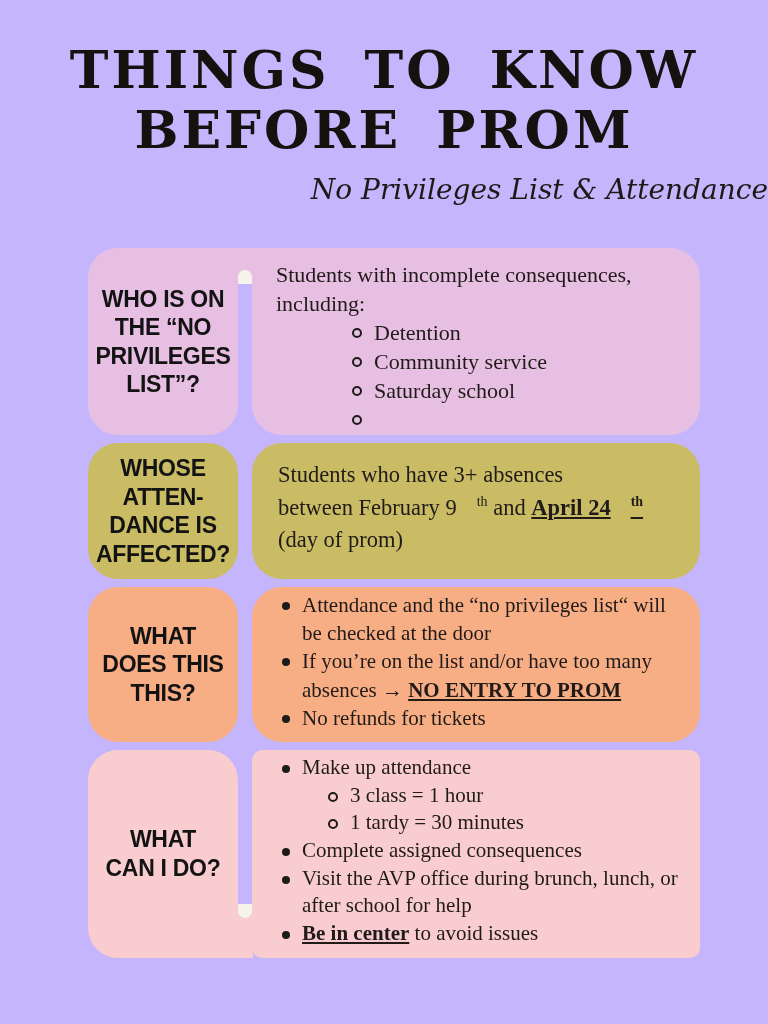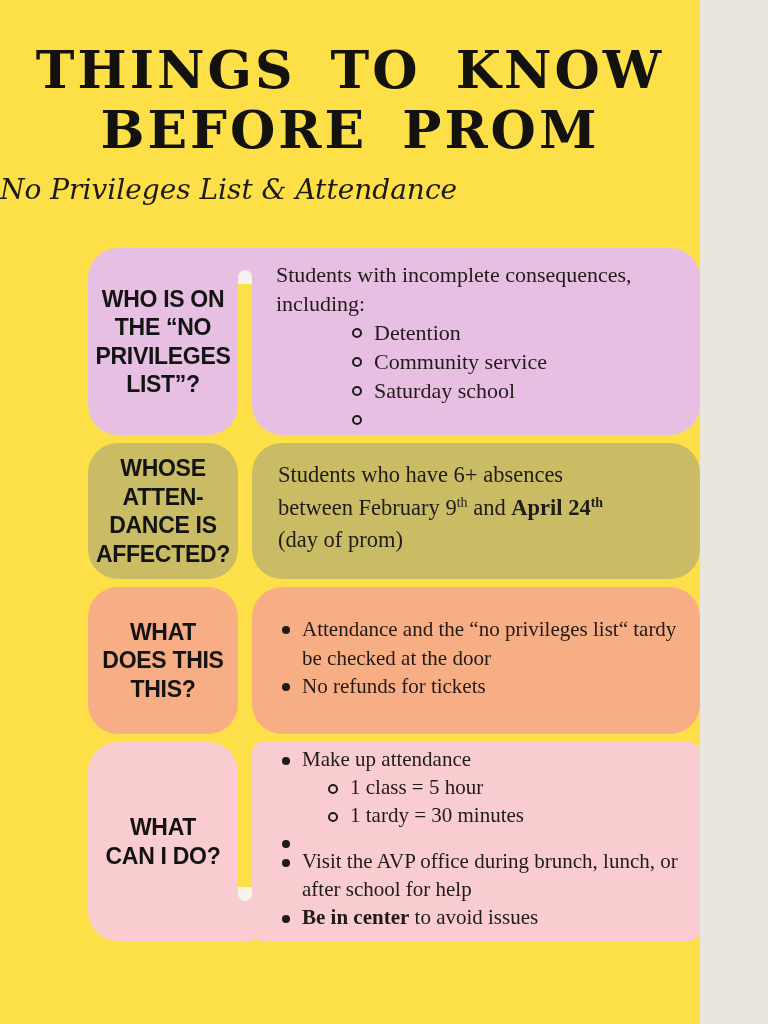--- a/index.html
+++ b/index.html
@@ -1,37 +1,37 @@
 <!DOCTYPE html>
 <html><head>
 <meta charset="utf-8">
 <style>
   html,body{margin:0;padding:0;background:#e9e6e0;}
   .poster{
     position:relative;
-    width:700px;height:1024px;
-    background:#fde047;
+    width:768px;height:1024px;
+    background:#c4b5fd;
     font-family:"Liberation Serif", serif;
     color:#201b18;
     overflow:hidden;
   }
   .title{
     margin-top:40px;
     text-align:center;
     font-family:"DejaVu Serif", serif;
     font-weight:bold;
     font-size:52px;
     line-height:1.15;
     letter-spacing:3px;
     word-spacing:14px;
     color:#14120f;
   }
   .subtitle{
     margin-top:13px;
-    text-align:left;
+    text-align:right;
     font-family:"DejaVu Serif", serif;
     font-style:italic;
     font-size:28px;
     color:#1c1916;
   }
   .rows{
     position:absolute;
     left:88px; top:248px;
     width:612px;
     display:flex; flex-direction:column;
@@ -74,22 +74,22 @@
   .bridge.bottom{bottom:0; height:48px;}
   .tip{position:absolute; left:150px; width:14px; height:14px; background:#f6f3ed;}
   .tip.top{top:22px; border-radius:7px 7px 0 0;}
   .tip.bottom{bottom:40px; border-radius:0 0 7px 7px;}
   .blk{display:flex; align-items:flex-start;}
   .blk .mk{flex:none; margin-right:12px;}
   .mk.disc{width:8px;height:8px;border-radius:50%;background:#1d1b19;margin-top:11px;margin-left:6px;}
   .mk.circ{width:10px;height:10px;border-radius:50%;border:2px solid #1d1b19;box-sizing:border-box;margin-top:10px;}
   .lvl1 .mk{margin-left:76px;}
   .row3 .lvl1 .mk{margin-left:52px;}
-  sup{font-size:0.62em; line-height:0;}
-  b{font-weight:bold;}
+  sup{font-size:0.62em; line-height:0;margin-left:20px;}
+  b{font-weight:bold;text-decoration:underline;}
 </style>
 </head>
 <body>
 
 <div class="poster">
   <div class="title">
     <div>THINGS TO KNOW</div>
     <div>BEFORE PROM</div>
   </div>
   <div class="subtitle">No Privileges List &amp; Attendance</div>
@@ -126,67 +126,72 @@
       </div>
       <div class="row row1">
         <div class="q" style="background: rgb(201, 188, 101);">
           <div>WHOSE</div>
           <div>ATTEN-</div>
           <div>DANCE IS</div>
           <div>AFFECTED?</div>
         </div>
         <div class="a" style="background: rgb(201, 188, 101);">
           <div class="blk txt">
-            <span class="tx"><span>Students who have 6+ absences</span></span>
+            <span class="tx"><span>Students who have 3+ absences</span></span>
           </div>
           <div class="blk txt">
             <span class="tx"><span>between February 9</span><span><sup>th</sup></span><span> and </span><b>April 24</b><b><sup>th</sup></b></span>
           </div>
           <div class="blk txt">
             <span class="tx"><span>(day of prom)</span></span>
           </div>
         </div>
       </div>
       <div class="row row2">
         <div class="q" style="background: rgb(248, 174, 133);">
           <div>WHAT</div>
           <div>DOES THIS</div>
           <div>THIS?</div>
         </div>
         <div class="a" style="background: rgb(248, 174, 133);">
           <div class="blk lvl0">
             <span class="mk disc"></span>
-            <span class="tx"><span>Attendance and the “no privileges list“ tardy be checked at the door</span></span>
+            <span class="tx"><span>Attendance and the “no privileges list“ will be checked at the door</span></span>
+          </div>
+          <div class="blk lvl0">
+            <span class="mk disc"></span>
+            <span class="tx"><span>If you’re on the list and/or have too many absences → </span><b>NO ENTRY TO PROM</b></span>
           </div>
           <div class="blk lvl0">
             <span class="mk disc"></span>
             <span class="tx"><span>No refunds for tickets</span></span>
           </div>
         </div>
       </div>
       <div class="row row3">
         <div class="q" style="background: rgb(249, 205, 208);">
           <div>WHAT</div>
           <div>CAN I DO?</div>
         </div>
         <div class="a" style="background: rgb(249, 205, 208);">
           <div class="blk lvl0">
             <span class="mk disc"></span>
             <span class="tx"><span>Make up attendance</span></span>
           </div>
           <div class="blk lvl1">
             <span class="mk circ"></span>
-            <span class="tx"><span>1 class = 5 hour</span></span>
+            <span class="tx"><span>3 class = 1 hour</span></span>
           </div>
           <div class="blk lvl1">
             <span class="mk circ"></span>
             <span class="tx"><span>1 tardy = 30 minutes</span></span>
           </div>
           <div class="blk lvl0">
             <span class="mk disc"></span>
+            <span class="tx"><span>Complete assigned consequences</span></span>
           </div>
           <div class="blk lvl0">
             <span class="mk disc"></span>
             <span class="tx"><span>Visit the AVP office during brunch, lunch, or after school for help</span></span>
           </div>
           <div class="blk lvl0">
             <span class="mk disc"></span>
             <span class="tx"><b>Be in center</b><span> to avoid issues</span></span>
           </div>
         </div>

